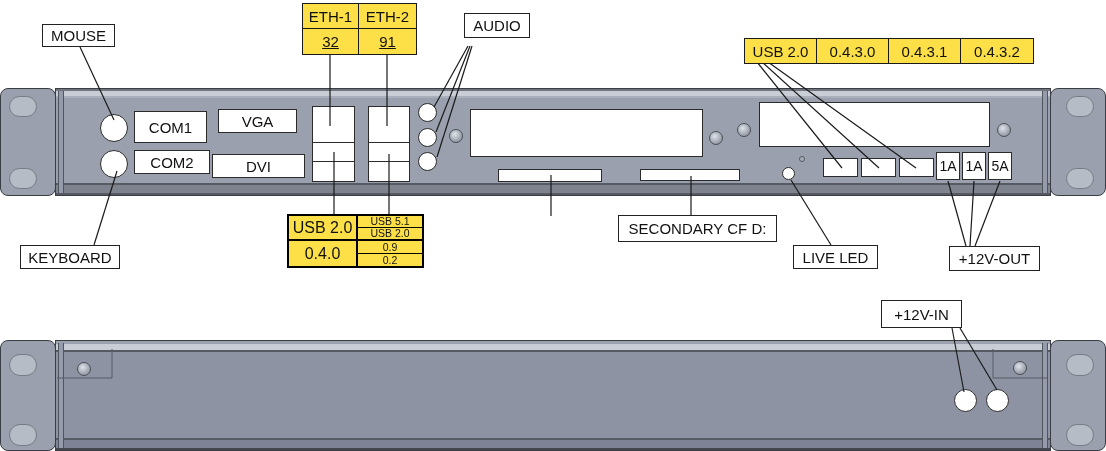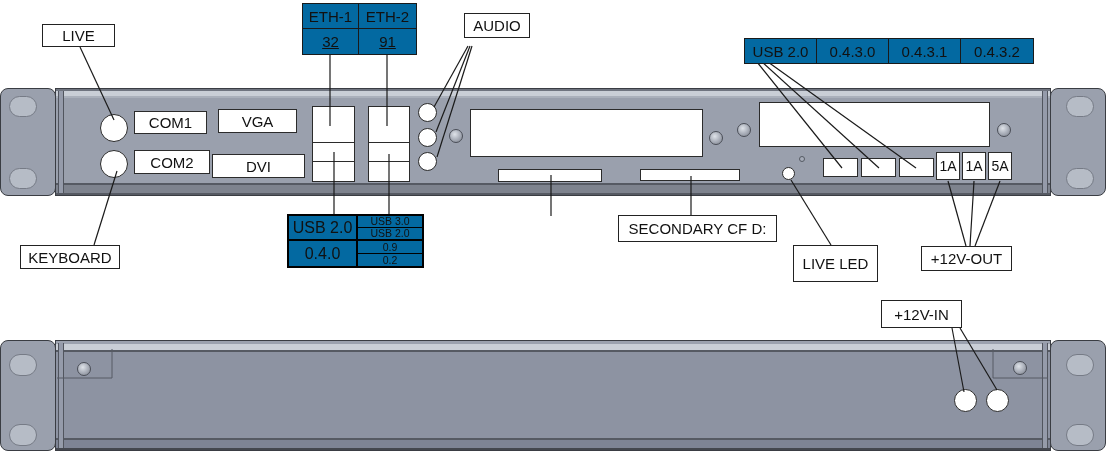--- a/index.html
+++ b/index.html
@@ -47,21 +47,21 @@
     display:flex;align-items:center;justify-content:center;font-size:15px;line-height:1;
   }
   .fuse{font-size:14px;}
   
   .callout{
     position:absolute;background:#fff;border:1px solid #222;z-index:10;
     display:flex;align-items:center;justify-content:center;
     font-size:15px;line-height:1;white-space:nowrap;
   }
   
-  .dtable{position:absolute;background:#0369a1;z-index:10;}
+  .dtable{position:absolute;background:#fde047;z-index:10;}
   .eth-table{left:302px;top:3px;display:grid;grid-template-columns:56px 57px;grid-template-rows:25px 25px;border:1.5px solid #1a1a1a;}
   .eth-table .cell{display:flex;align-items:center;justify-content:center;font-size:15px;border-right:1.5px solid #1a1a1a;border-bottom:1.5px solid #1a1a1a;}
   .eth-table .cell.last-col{border-right:none;}
   .eth-table .cell.last-row{border-bottom:none;text-decoration:underline;}
   .usb-top-table{left:744px;top:38px;display:grid;grid-template-columns:repeat(4,72px);grid-template-rows:24px;border:1.5px solid #1a1a1a;}
   .usb-top-table .cell{display:flex;align-items:center;justify-content:center;font-size:15px;border-right:1.5px solid #1a1a1a;}
   .usb-top-table .cell:last-child{border-right:none;}
   .usb-combo-table{left:287px;top:214px;width:137px;border:2.5px solid #000;}
   .combo-row{display:flex;height:25px;border-bottom:2px solid #000;}
   .combo-row:last-child{border-bottom:none;}
@@ -85,21 +85,21 @@
     <div class="hinge" style="right:2px"></div>
   </div>
   <div class="ear" style="left:1050px;top:88px;width:56px;height:108px">
     <div class="ear-slot" style="left:15px;top:7px;width:28px;height:21px"></div>
     <div class="ear-slot" style="left:15px;top:79px;width:28px;height:21px"></div>
   </div>
 
   <div class="port circle" style="left:100px;top:114px;width:28px;height:28px"></div>
   <div class="port circle" style="left:100px;top:150px;width:28px;height:28px"></div>
 
-  <div class="plate" style="left:134px;top:111px;width:73px;height:23px">
+  <div class="plate" style="left:134px;top:111px;width:73px;height:32px">
     <span>COM1</span>
   </div>
   <div class="plate" style="left:218px;top:109px;width:79px;height:24px">
     <span>VGA</span>
   </div>
   <div class="plate" style="left:134px;top:150px;width:76px;height:24px">
     <span>COM2</span>
   </div>
   <div class="plate" style="left:212px;top:154px;width:93px;height:24px">
     <span>DVI</span>
@@ -185,32 +185,32 @@
       <line x1="952" y1="328" x2="964" y2="392"></line>
       <line x1="960" y1="328" x2="997" y2="390"></line>
     </g>
     <g stroke="#565b64" stroke-width="1" fill="none">
       <polyline points="57,378 112,378 112,349"></polyline>
       <polyline points="993,349 993,378 1048,378"></polyline>
     </g>
   </svg>
 
   <div class="callout" style="left:42px;top:24px;width:73px;height:23px">
-    <span>LIVE</span>
+    <span>MOUSE</span>
   </div>
   <div class="callout" style="left:20px;top:245px;width:100px;height:24px">
     <span>KEYBOARD</span>
   </div>
   <div class="callout" style="left:464px;top:13px;width:66px;height:25px">
     <span>AUDIO</span>
   </div>
-  <div class="callout" style="left:793px;top:245px;width:85px;height:37px">
+  <div class="callout" style="left:793px;top:245px;width:85px;height:24px">
     <span>LIVE LED</span>
   </div>
-  <div class="callout" style="left:921px;top:246px;width:91px;height:25px">
+  <div class="callout" style="left:949px;top:246px;width:91px;height:25px">
     <span>+12V-OUT</span>
   </div>
   <div class="callout" style="left:881px;top:300px;width:81px;height:28px">
     <span>+12V-IN</span>
   </div>
   <div class="callout" style="left:618px;top:215px;width:159px;height:27px">
     <span>SECONDARY CF D:</span>
   </div>
 
   <div class="dtable eth-table">
@@ -224,21 +224,21 @@
     <div class="cell">USB 2.0</div>
     <div class="cell">0.4.3.0</div>
     <div class="cell">0.4.3.1</div>
     <div class="cell">0.4.3.2</div>
   </div>
 
   <div class="dtable usb-combo-table">
     <div class="combo-row">
       <div class="combo-left">USB 2.0</div>
       <div class="combo-right">
-        <div class="combo-sub top">USB 3.0</div>
+        <div class="combo-sub top">USB 5.1</div>
         <div class="combo-sub">USB 2.0</div>
       </div>
     </div>
     <div class="combo-row">
       <div class="combo-left">0.4.0</div>
       <div class="combo-right">
         <div class="combo-sub top">0.9</div>
         <div class="combo-sub">0.2</div>
       </div>
     </div>

